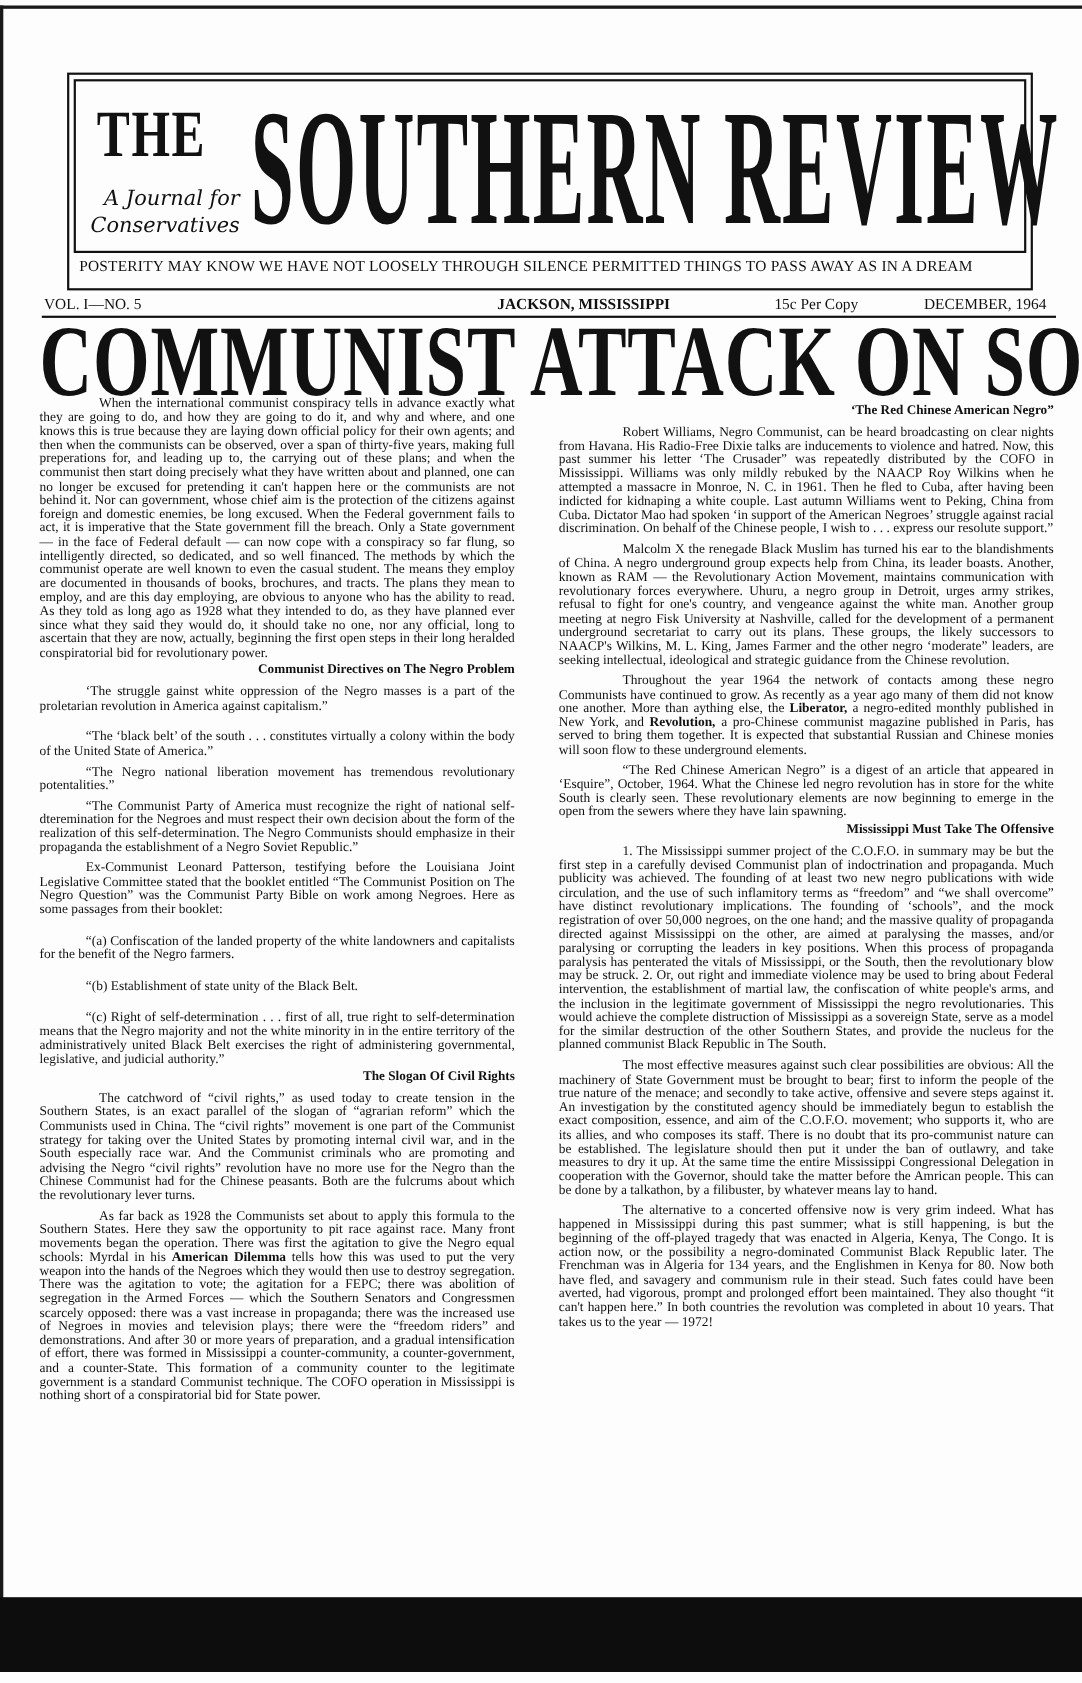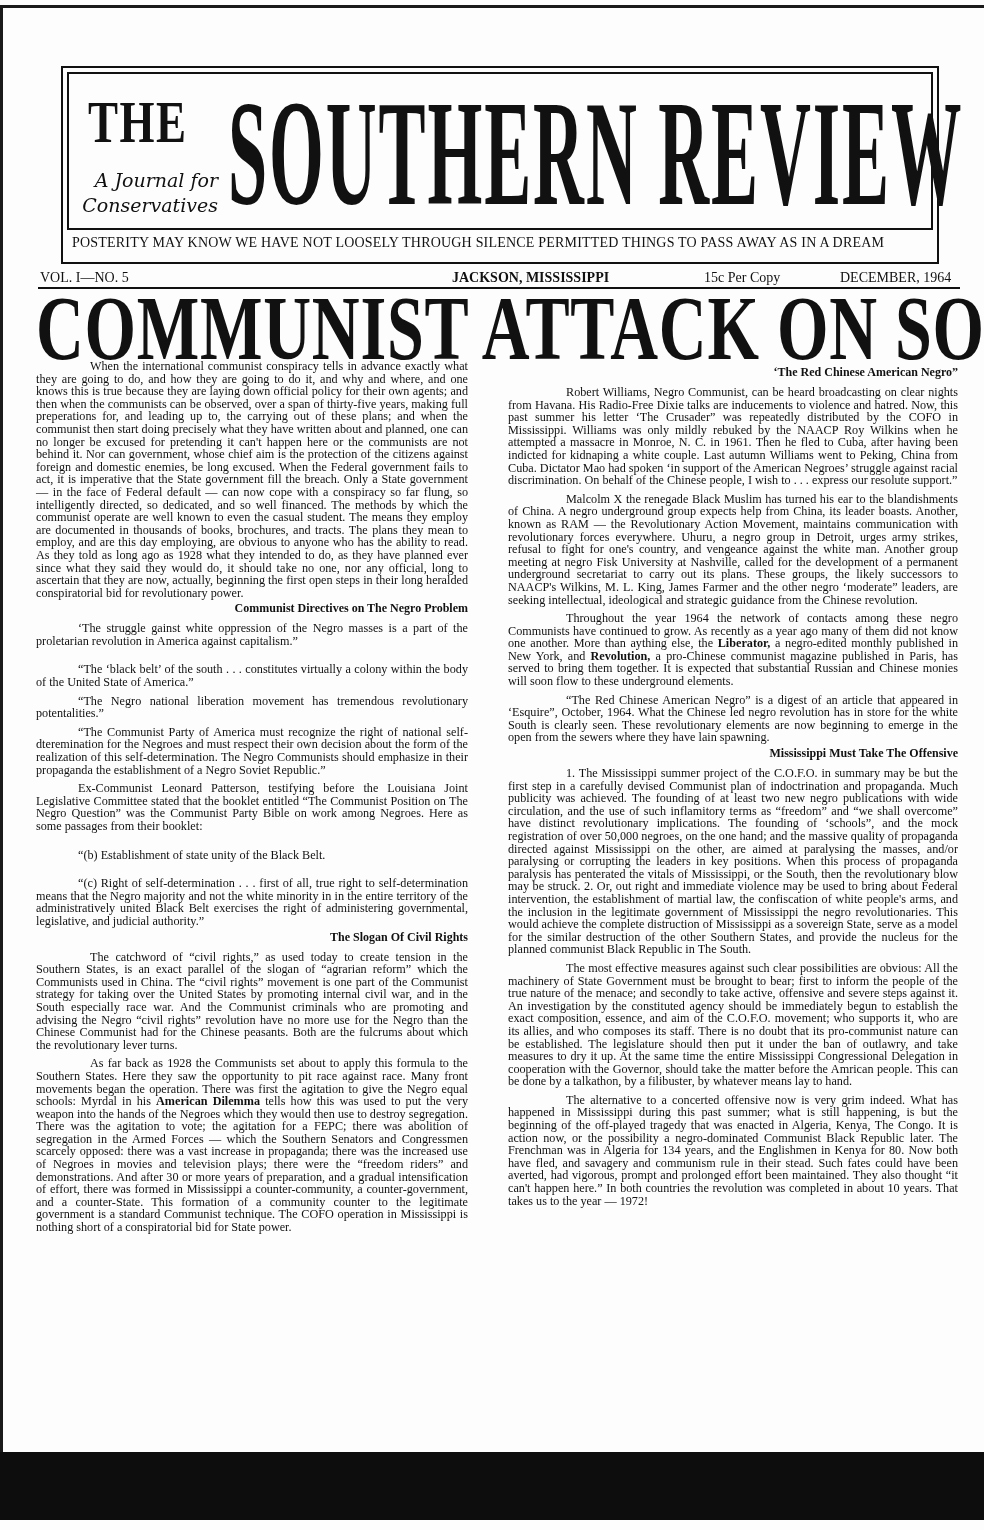--- a/index.html
+++ b/index.html
@@ -96,20 +96,21 @@
 <div class="headline">COMMUNIST ATTACK ON SOUTH HAS BEGUN</div>
 
 <div class="col col-left">
   <p>When the international communist conspiracy tells in advance exactly what they are going to do, and how they are going to do it, and why and where, and one knows this is true because they are laying down official policy for their own agents; and then when the communists can be observed, over a span of thirty-five years, making full preperations for, and leading up to, the carrying out of these plans; and when the communist then start doing precisely what they have written about and planned, one can no longer be excused for pretending it can't happen here or the communists are not behind it. Nor can government, whose chief aim is the protection of the citizens against foreign and domestic enemies, be long excused. When the Federal government fails to act, it is imperative that the State government fill the breach. Only a State government — in the face of Federal default — can now cope with a conspiracy so far flung, so intelligently directed, so dedicated, and so well financed. The methods by which the communist operate are well known to even the casual student. The means they employ are documented in thousands of books, brochures, and tracts. The plans they mean to employ, and are this day employing, are obvious to anyone who has the ability to read. As they told as long ago as 1928 what they intended to do, as they have planned ever since what they said they would do, it should take no one, nor any official, long to ascertain that they are now, actually, beginning the first open steps in their long heralded conspiratorial bid for revolutionary power.</p>
   <h3>Communist Directives on The Negro Problem</h3>
   <p class="q">‘The struggle gainst white oppression of the Negro masses is a part of the proletarian revolution in America against capitalism.”</p>
   <p class="q tight">“The ‘black belt’ of the south . . . constitutes virtually a colony within the body of the United State of America.”</p>
   <p class="q">“The Negro national liberation movement has tremendous revolutionary potentalities.”</p>
   <p class="q">“The Communist Party of America must recognize the right of national self-dteremination for the Negroes and must respect their own decision about the form of the realization of this self-determination. The Negro Communists should emphasize in their propaganda the establishment of a Negro Soviet Republic.”</p>
   <p class="q">Ex-Communist Leonard Patterson, testifying before the Louisiana Joint Legislative Committee stated that the booklet entitled “The Communist Position on The Negro Question” was the Communist Party Bible on work among Negroes. Here as some passages from their booklet:</p>
+  <p class="q tight">“(a) Confiscation of the landed property of the white landowners and capitalists for the benefit of the Negro farmers.</p>
   <p class="q tight">“(b) Establishment of state unity of the Black Belt.</p>
   <p class="q tight">“(c) Right of self-determination . . . first of all, true right to self-determination means that the Negro majority and not the white minority in in the entire territory of the administratively united Black Belt exercises the right of administering governmental, legislative, and judicial authority.”</p>
   <h3>The Slogan Of Civil Rights</h3>
   <p>The catchword of “civil rights,” as used today to create tension in the Southern States, is an exact parallel of the slogan of “agrarian reform” which the Communists used in China. The “civil rights” movement is one part of the Communist strategy for taking over the United States by promoting internal civil war, and in the South especially race war. And the Communist criminals who are promoting and advising the Negro “civil rights” revolution have no more use for the Negro than the Chinese Communist had for the Chinese peasants. Both are the fulcrums about which the revolutionary lever turns.</p>
   <p><span>As far back as 1928 the Communists set about to apply this formula to the Southern States. Here they saw the opportunity to pit race against race. Many front movements began the operation. There was first the agitation to give the Negro equal schools: Myrdal in his </span><span class="b">American Dilemma</span><span> tells how this was used to put the very weapon into the hands of the Negroes which they would then use to destroy segregation. There was the agitation to vote; the agitation for a FEPC; there was abolition of segregation in the Armed Forces — which the Southern Senators and Congressmen scarcely opposed: there was a vast increase in propaganda; there was the increased use of Negroes in movies and television plays; there were the “freedom riders” and demonstrations. And after 30 or more years of preparation, and a gradual intensification of effort, there was formed in Mississippi a counter-community, a counter-government, and a counter-State. This formation of a community counter to the legitimate government is a standard Communist technique. The COFO operation in Mississippi is nothing short of a conspiratorial bid for State power.</span></p>
 </div>
 
 <div class="col col-right">
   <h3 style="margin-top:0">‘The Red Chinese American Negro”</h3>
   <p>Robert Williams, Negro Communist, can be heard broadcasting on clear nights from Havana. His Radio-Free Dixie talks are inducements to violence and hatred. Now, this past summer his letter ‘The Crusader” was repeatedly distributed by the COFO in Mississippi. Williams was only mildly rebuked by the NAACP Roy Wilkins when he attempted a massacre in Monroe, N. C. in 1961. Then he fled to Cuba, after having been indicted for kidnaping a white couple. Last autumn Williams went to Peking, China from Cuba. Dictator Mao had spoken ‘in support of the American Negroes’ struggle against racial discrimination. On behalf of the Chinese people, I wish to . . . express our resolute support.”</p>

